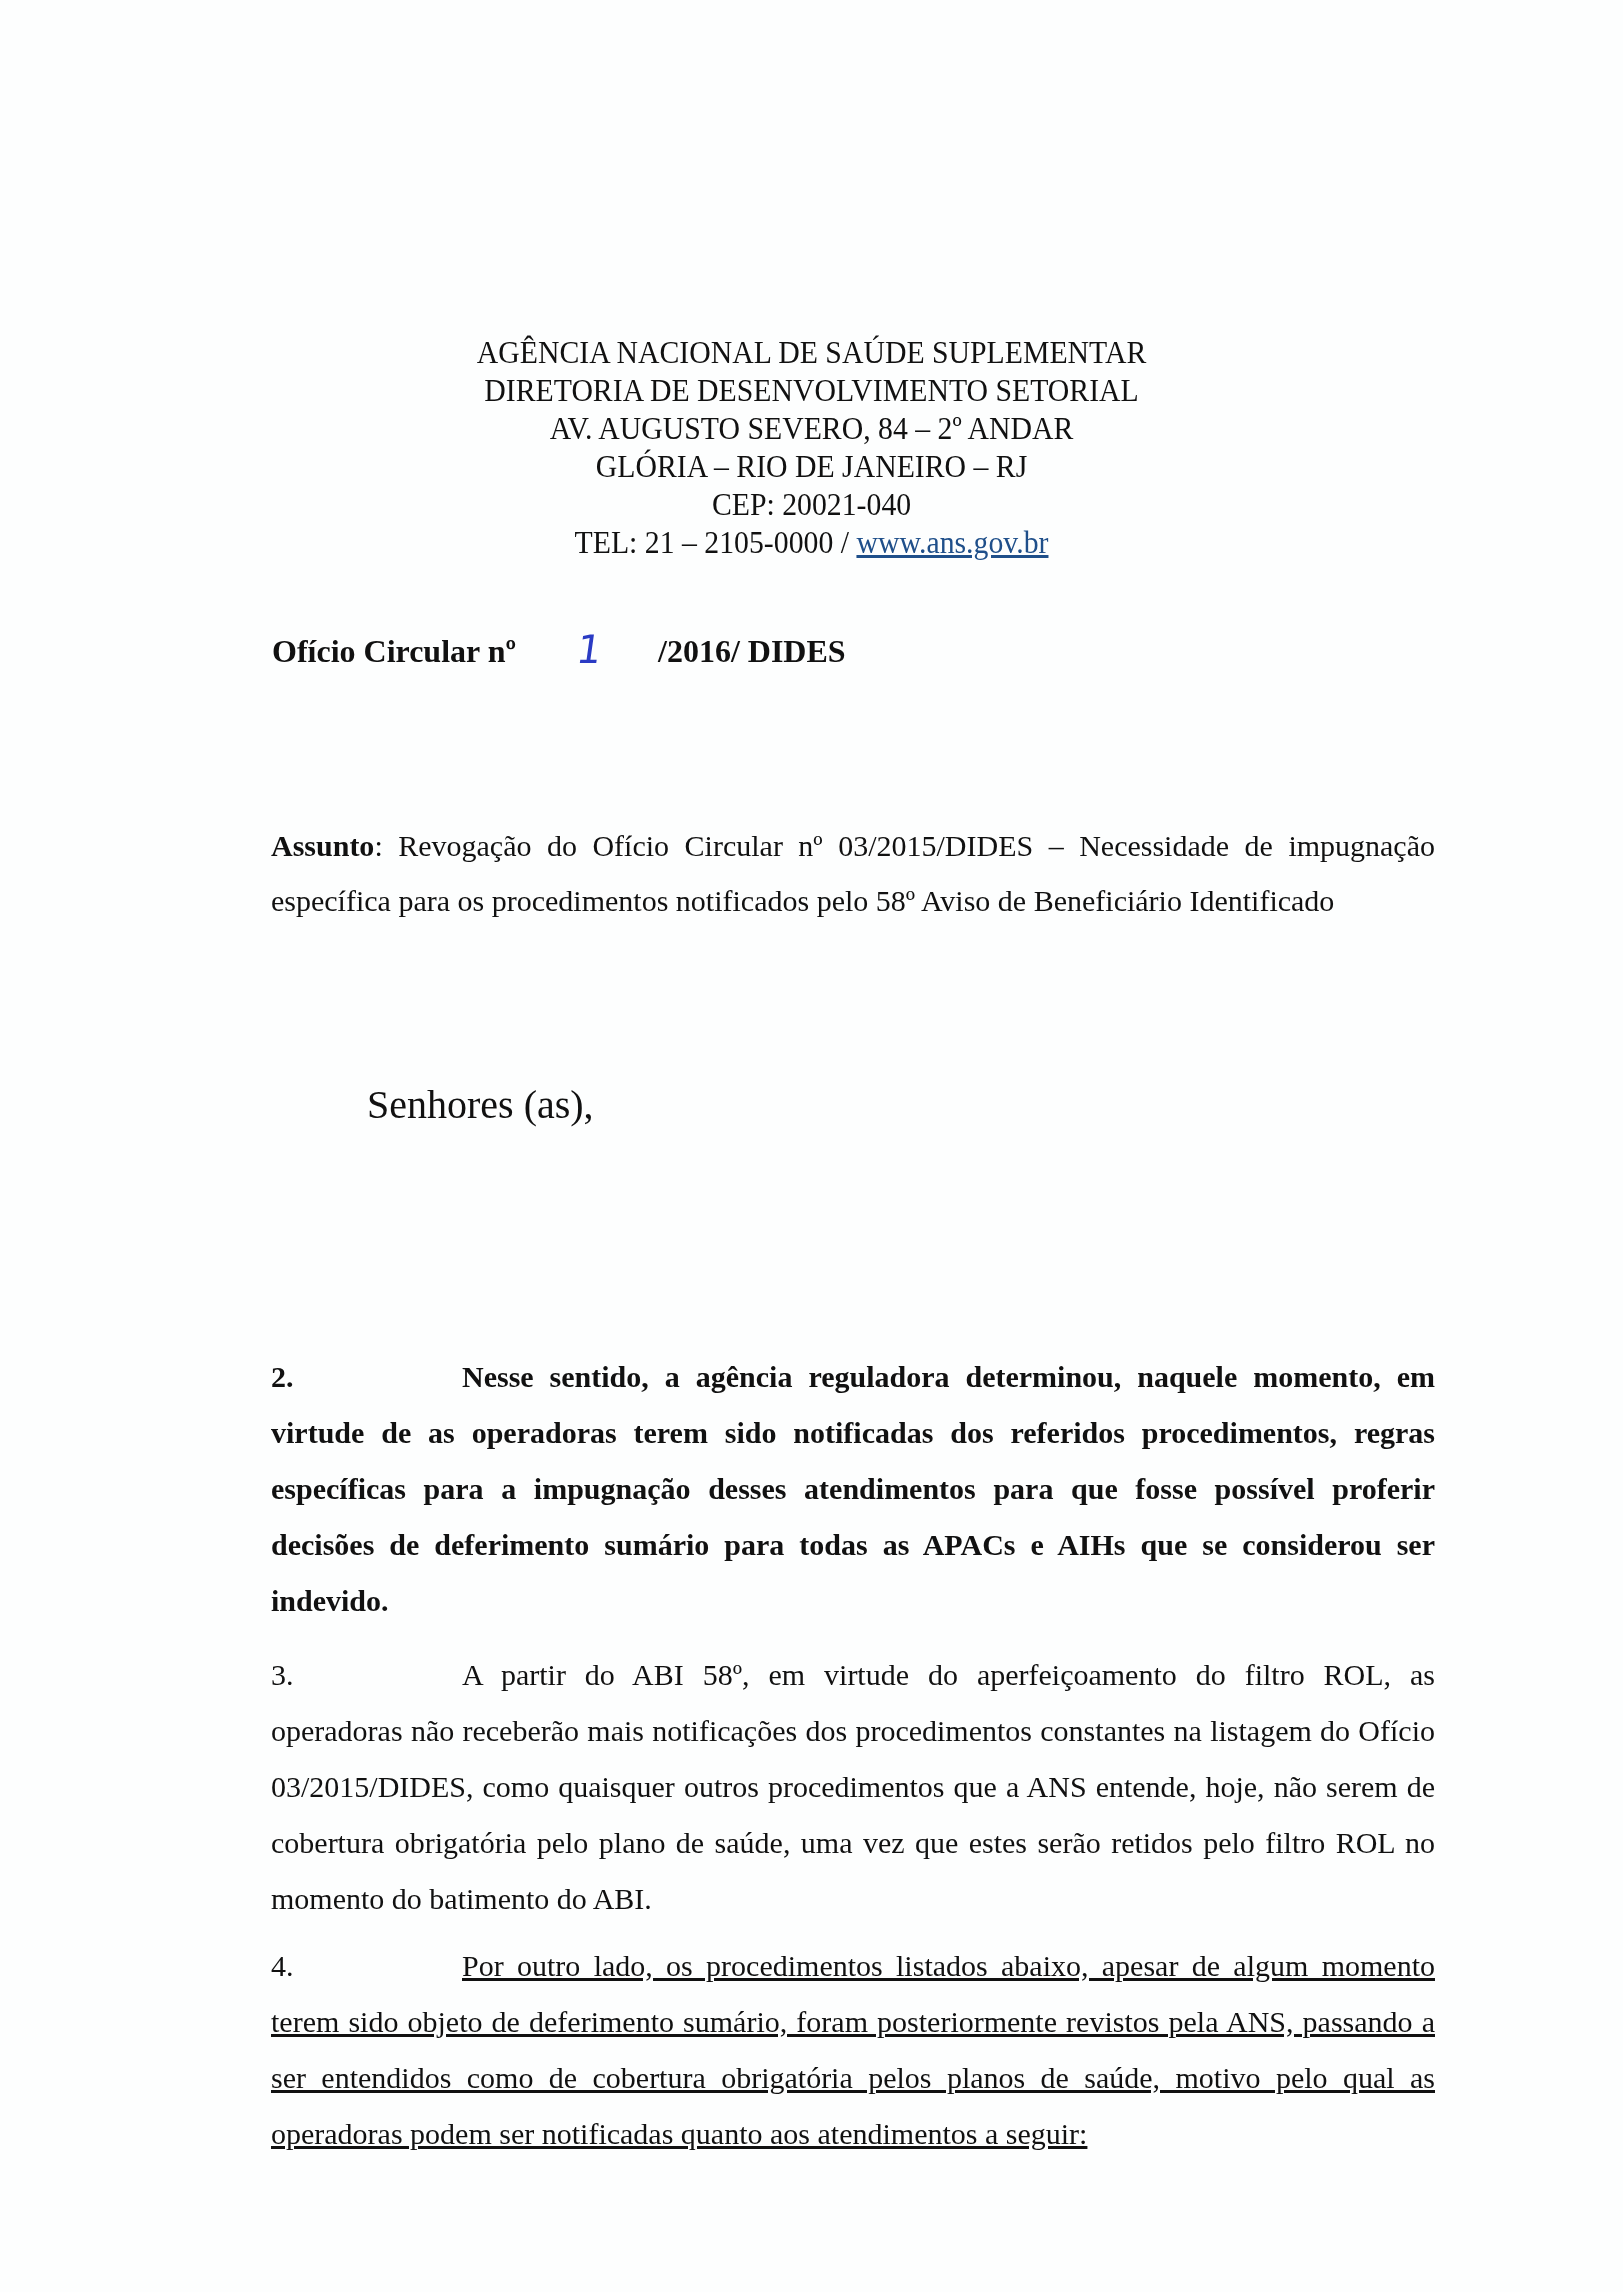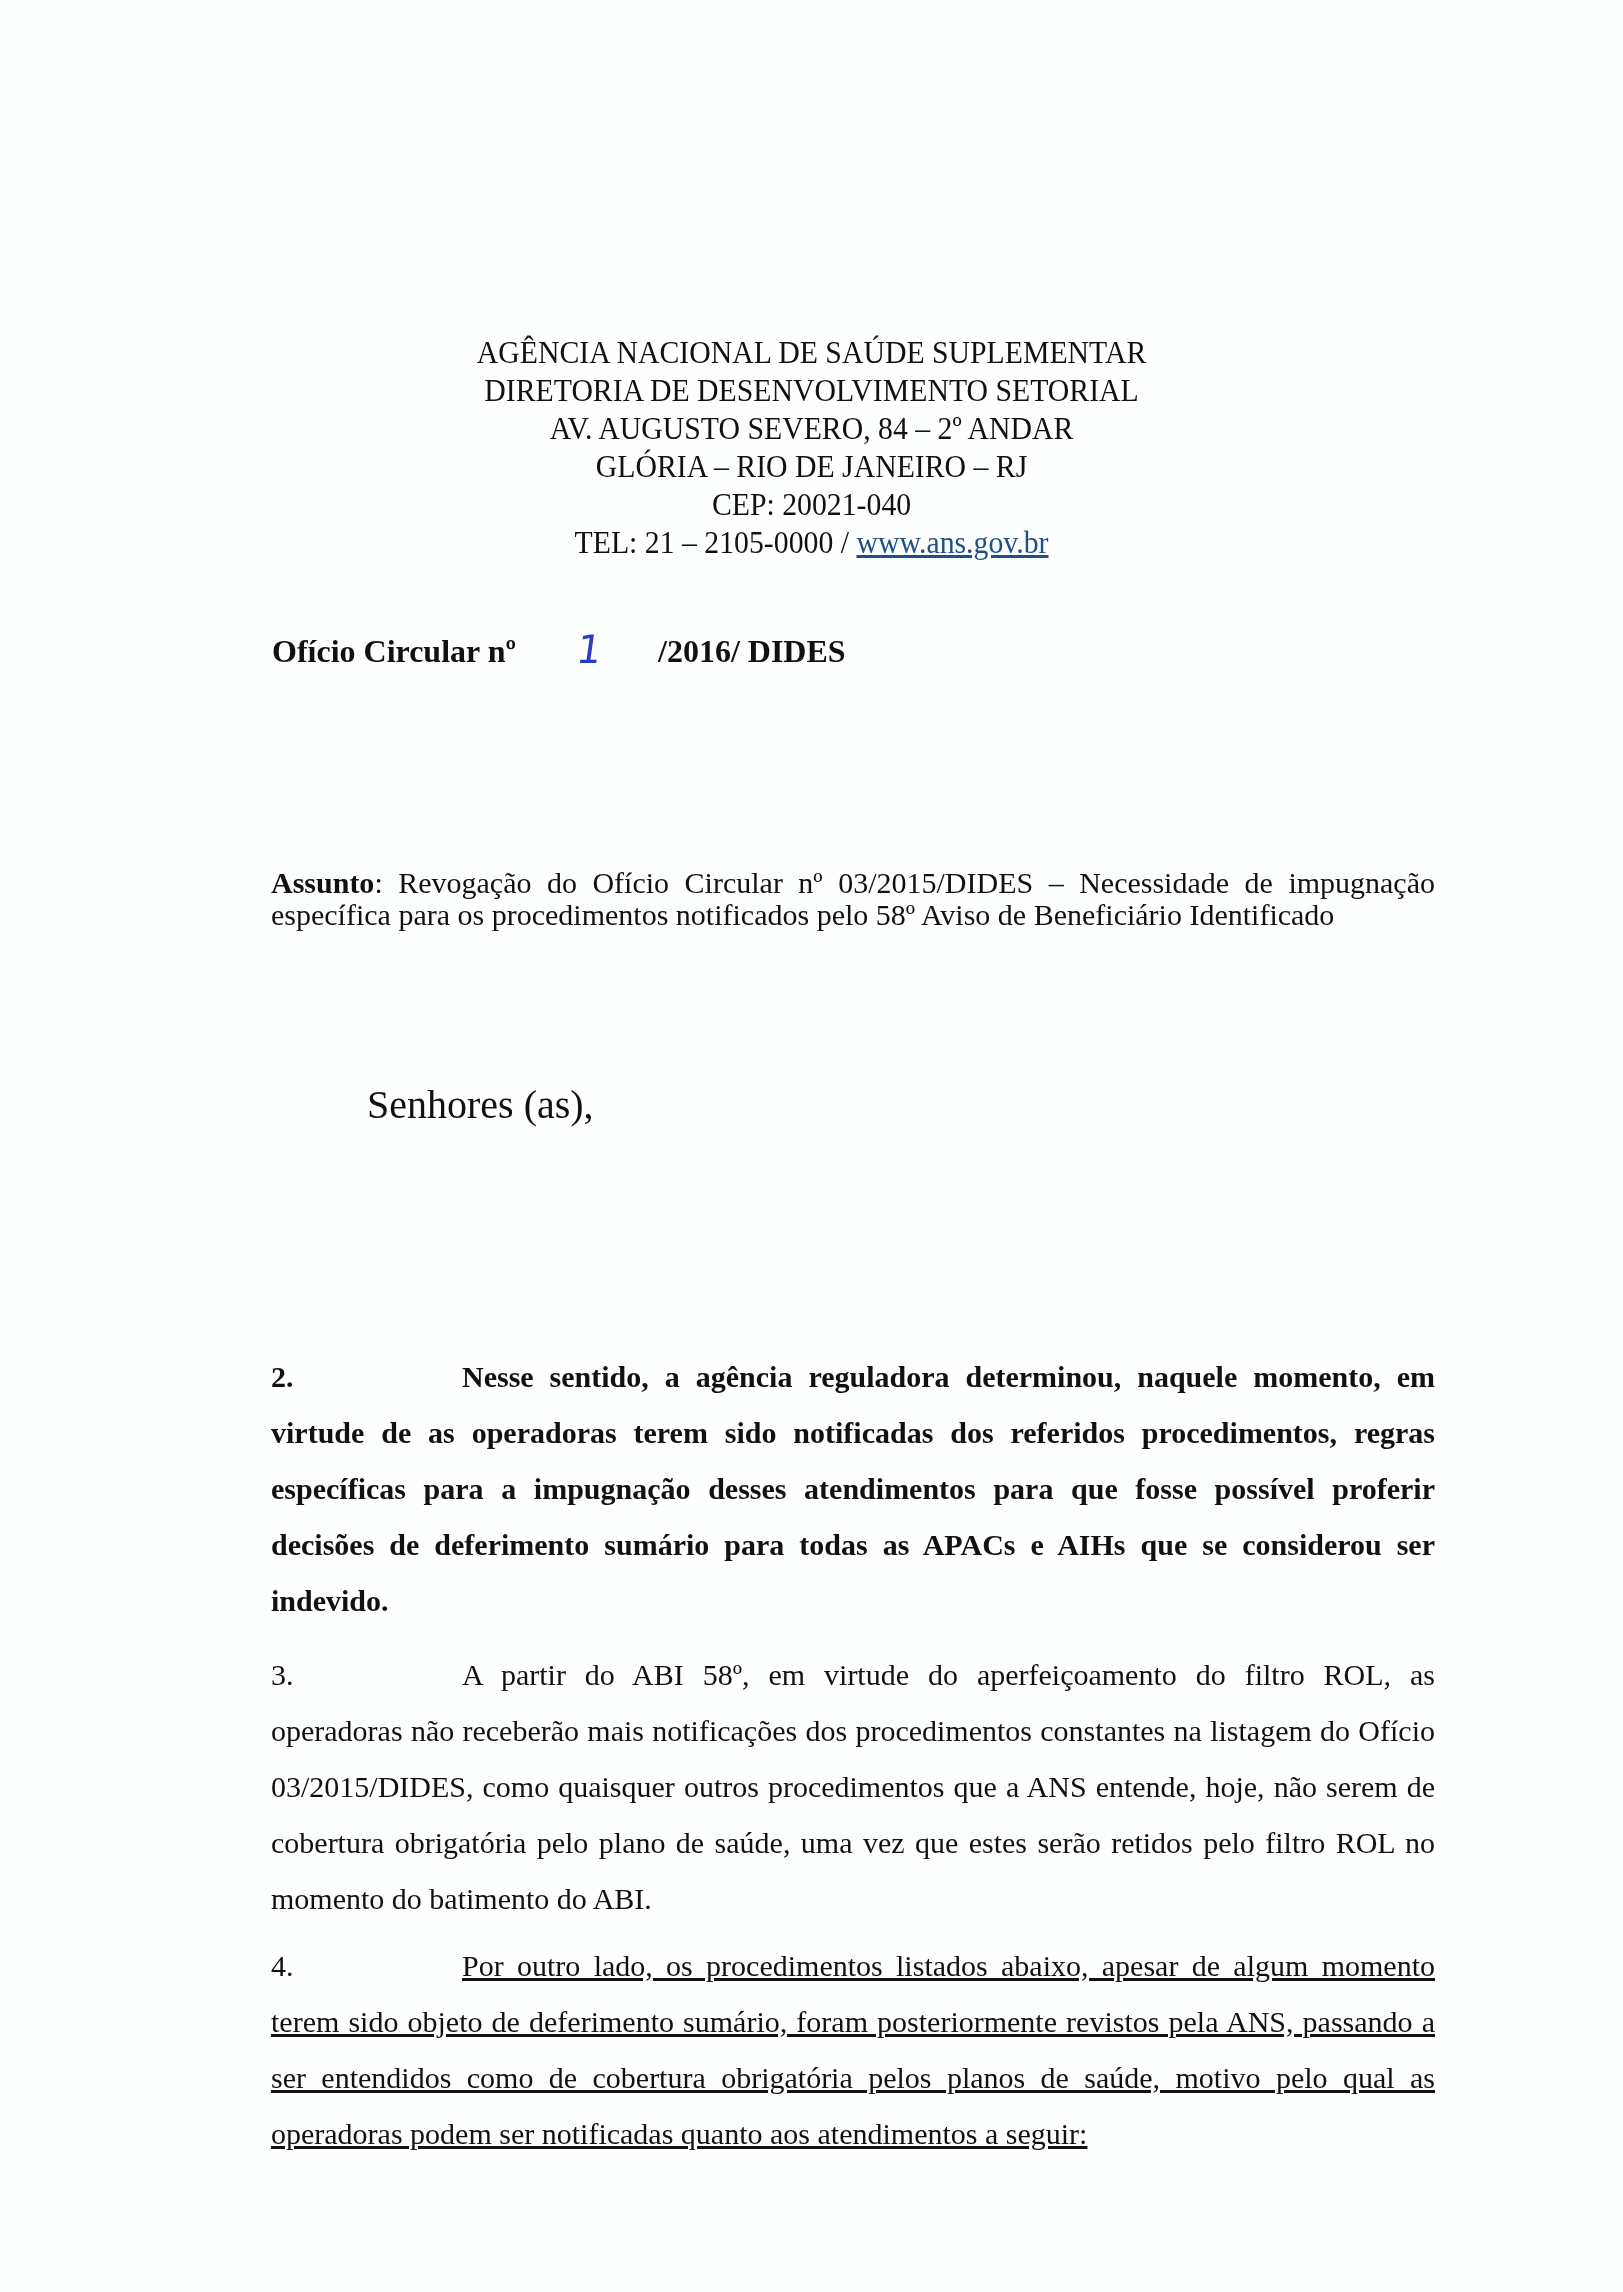--- a/index.html
+++ b/index.html
@@ -30,21 +30,21 @@
   .oficio .num {
     position:absolute; left:305px; top:-5.9px; color:#2a3bc4; font-family:"DejaVu Sans", sans-serif;
     font-weight:normal; font-size:39px; transform:skewX(-8deg);
   }
   .oficio .suffix { position:absolute; left:386px; top:0; white-space:nowrap; }
   .date { position:absolute; right:188px; top:755px; font-size:31px; }
   .text {
     position:absolute; left:271px; width:1164px; font-size:30px; line-height:56px;
     text-align:justify; text-align-last:left;
   }
-  .subject { top:867px; line-height:32px; }
+  .subject { top:818px; line-height:55px; }
   .subject b { font-weight:bold; }
   .salutation { position:absolute; left:367px; top:1081px; font-size:40px; }
   .para .idx { display:inline-block; width:191px; }
   .p1 { top:1166px; }
   .p2 { top:1349px;font-weight:bold; }
   .p3 { top:1647px; }
   .p4 { top:1938px;text-decoration:underline; }
 </style>
 </head>
 <body>

